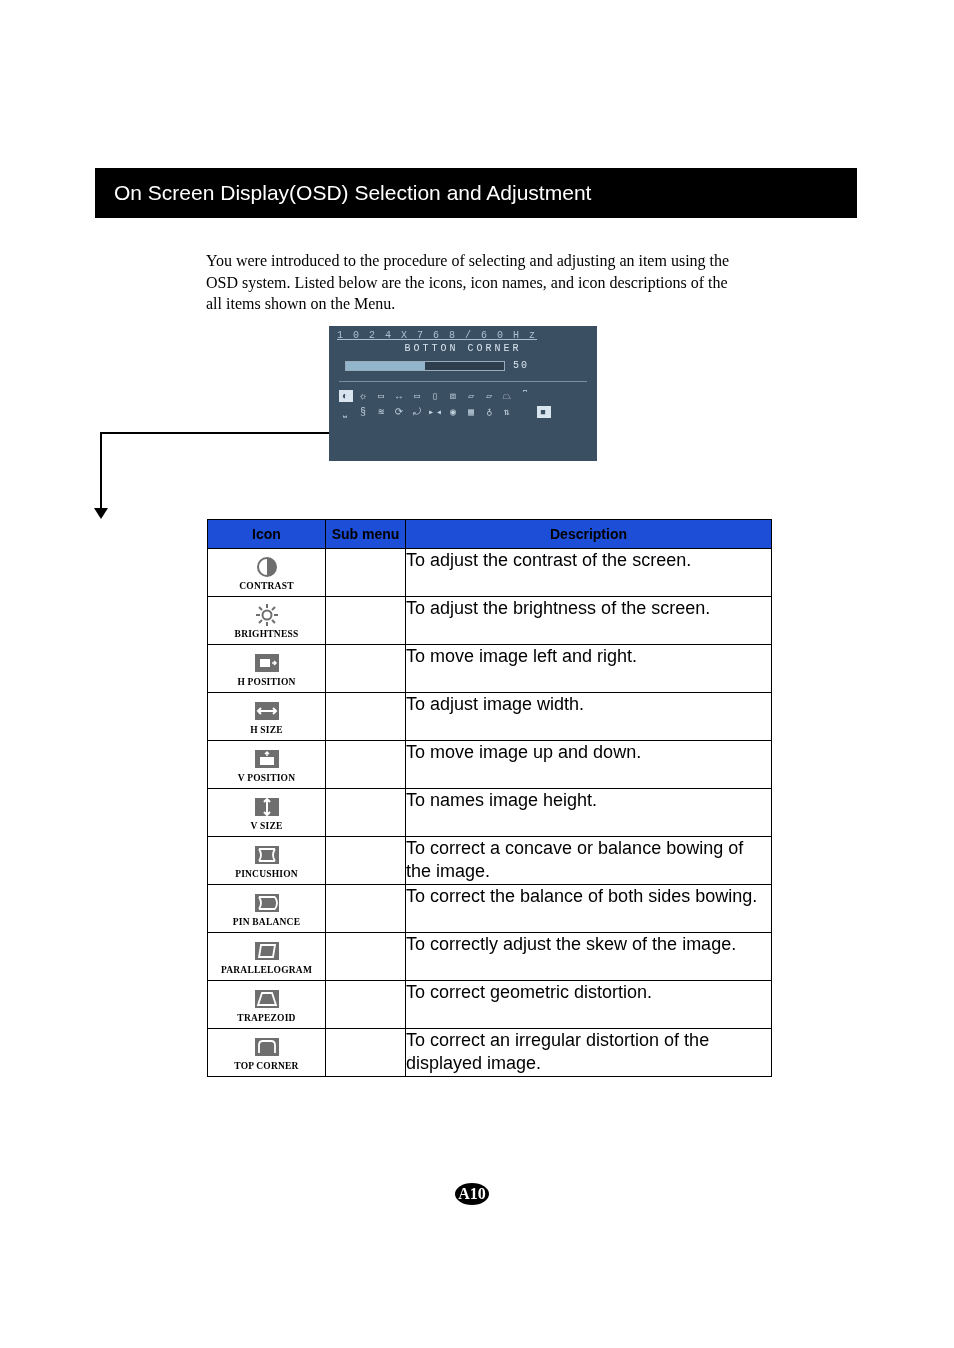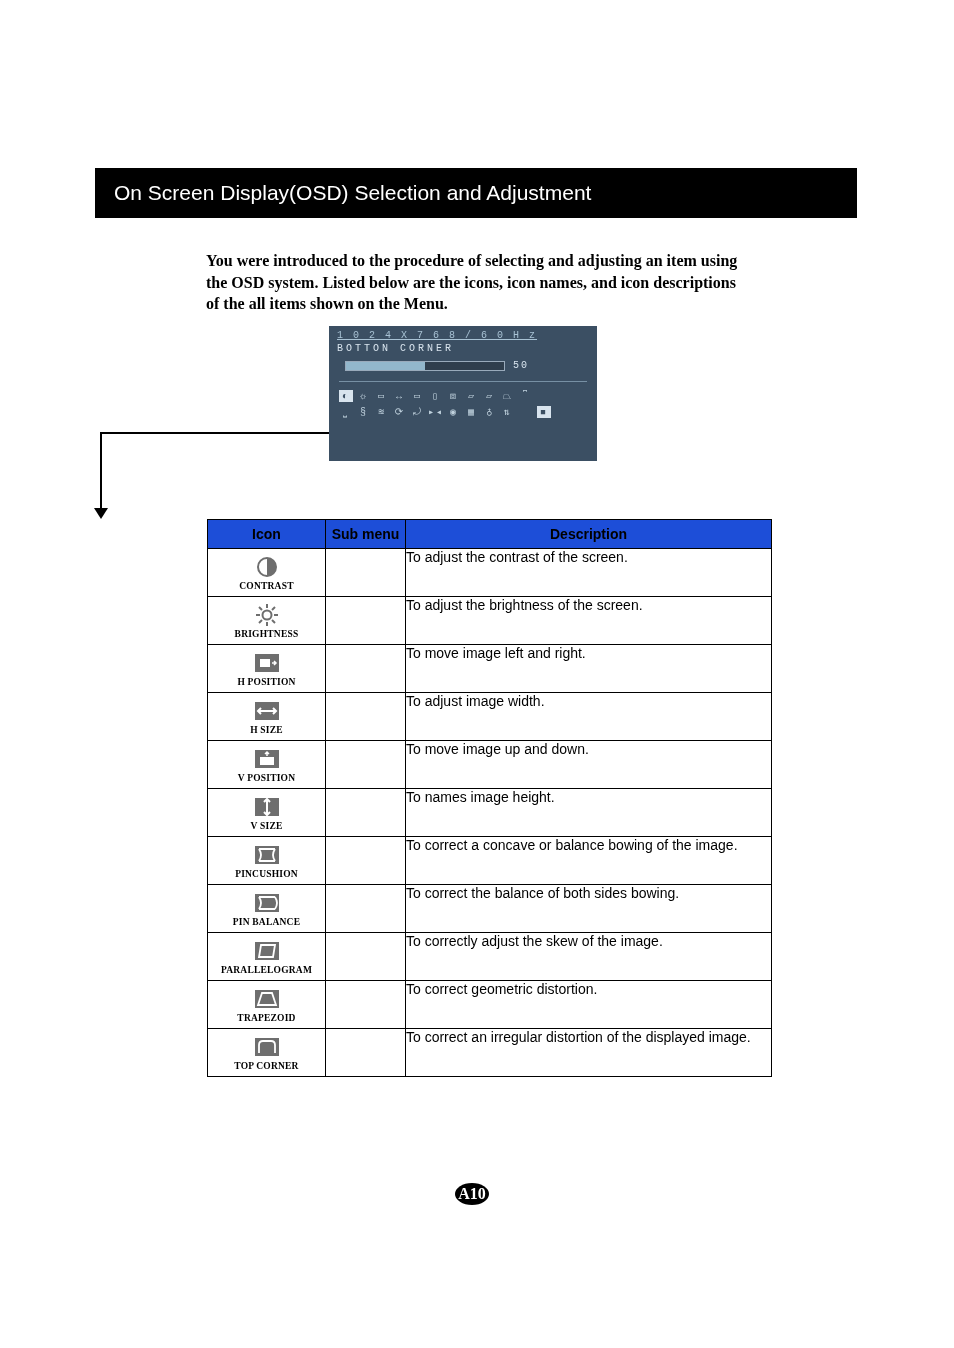--- a/index.html
+++ b/index.html
@@ -25,39 +25,39 @@
     font-size: 21px;
     padding: 12px 18px 12px 18px;
     font-weight: 400;
   }
   .intro {
     position: absolute;
     left: 206px;
     top: 250px;
     width: 540px;
     font-family: Georgia, 'Times New Roman', serif;
-    font-weight: bold;
+    font-weight: normal;
     font-size: 16px;
     line-height: 1.35;
   }
   
   .osd-box {
     position: absolute;
     left: 329px;
     top: 326px;
     width: 268px;
     height: 135px;
     background: #3b4f63;
     color: #c7d3de;
     font-family: 'Courier New', monospace;
     font-size: 10px;
     letter-spacing: 2px;
   }
   .osd-res { padding: 4px 8px 2px; color: #a8c2d4; text-decoration: underline; }
-  .osd-label { padding: 0 8px 6px; color: #d8e4ee; letter-spacing: 3px; font-size: 10px; }
+  .osd-label { padding: 0 8px 6px; color: #d8e4ee; letter-spacing: 3px; font-size: 10px; text-align: center; }
   .osd-bar-row { display: flex; align-items: center; padding: 0 16px 8px; gap: 8px; }
   .osd-bar-outer {
     flex: 0 0 160px;
     height: 10px;
     border: 1px solid #9ab;
     background: #2f3e4d;
     position: relative;
   }
   .osd-bar-inner {
     position: absolute; left:0; top:0; bottom:0;
@@ -147,21 +147,21 @@
     padding: 4px 0 3px;
   }
   .icon-svg { width: 30px; height: 24px; }
   .icon-caption {
     font-family: Georgia, 'Times New Roman', serif;
     font-weight: bold;
     font-size: 9.5px;
     letter-spacing: 0.2px;
   }
   .cell-desc {
-    font-size: 14px;
+    font-size: 18px;
     padding: 8px 10px;
     vertical-align: top;
     line-height: 1.25;
     margin-left: 17px;
   }
   .cell-sub { }
   .page-num {
     position: absolute;
     left: 455px;
     top: 1183px;

